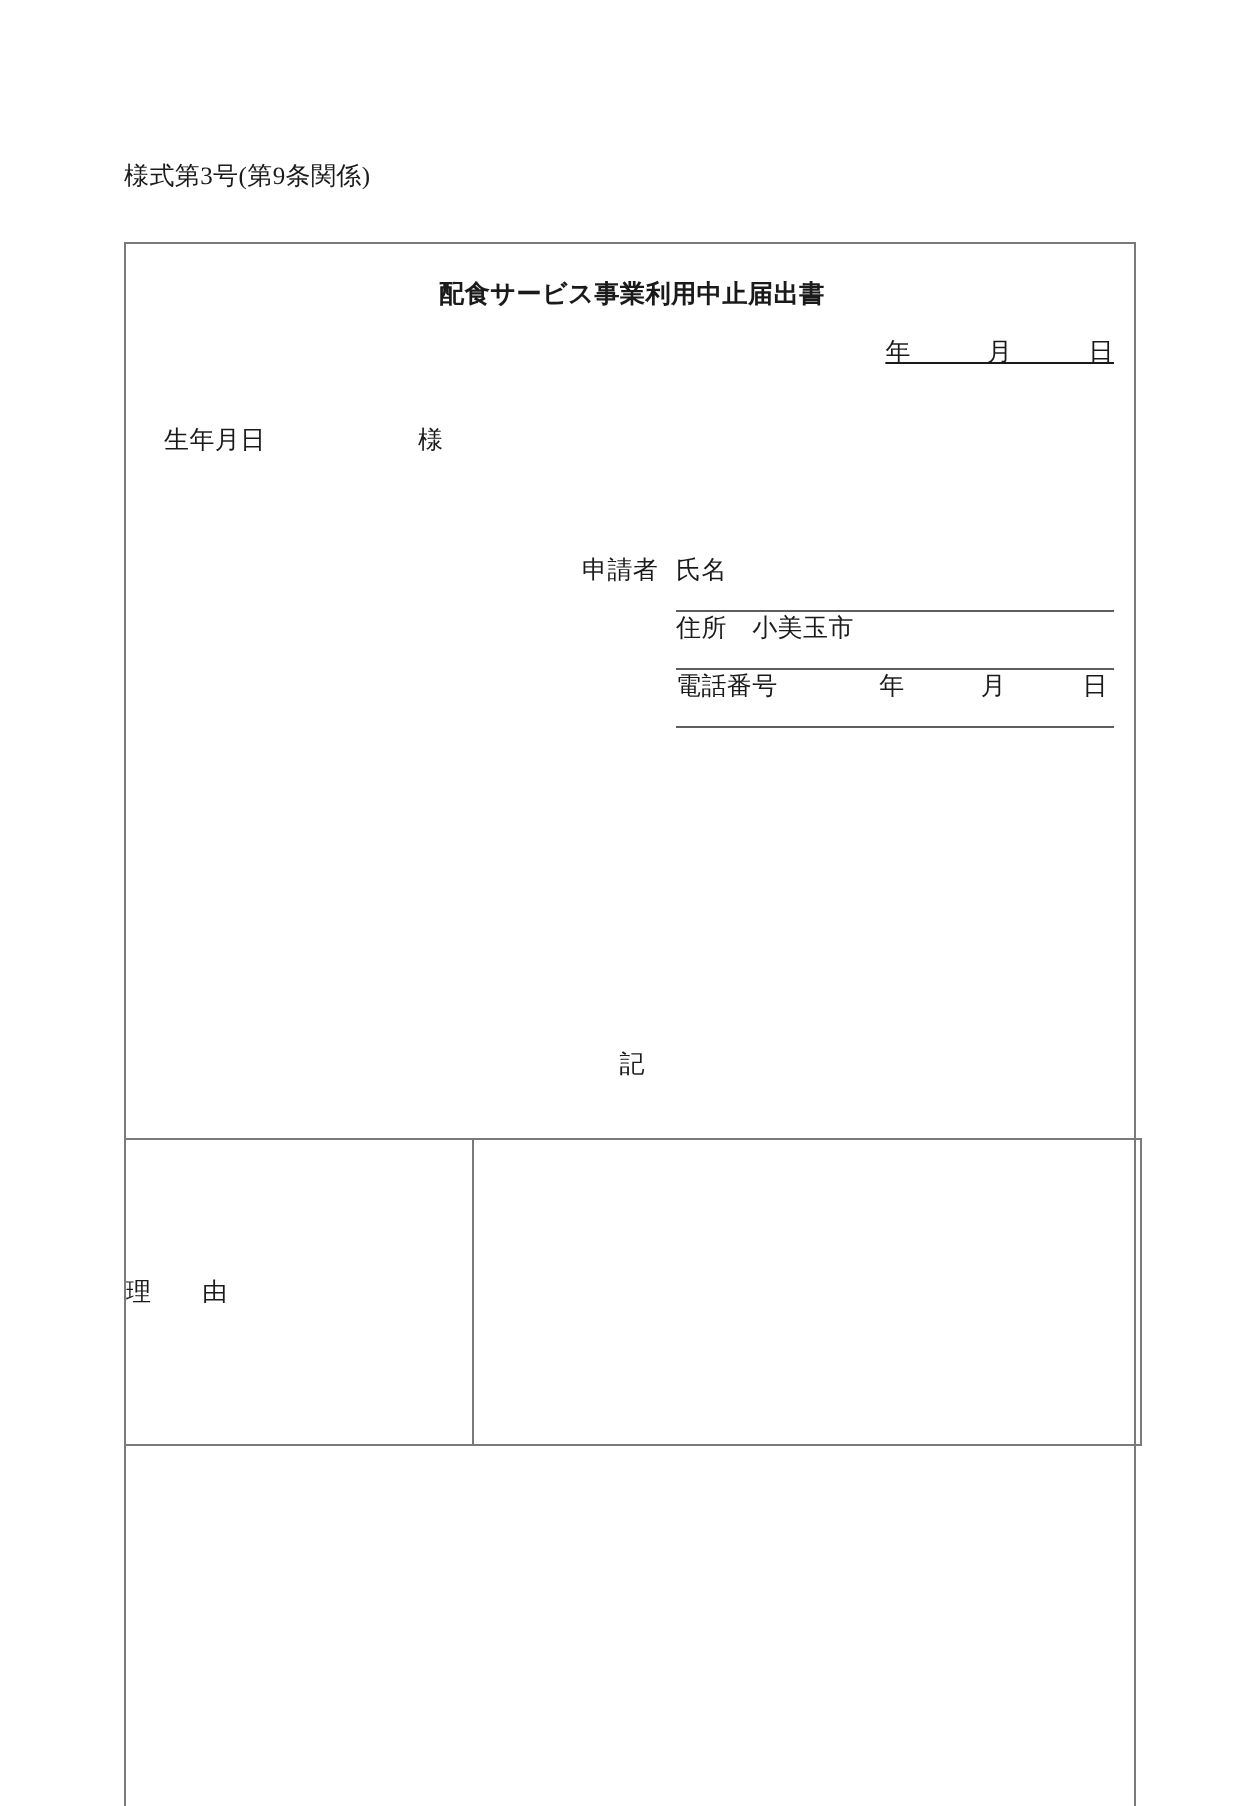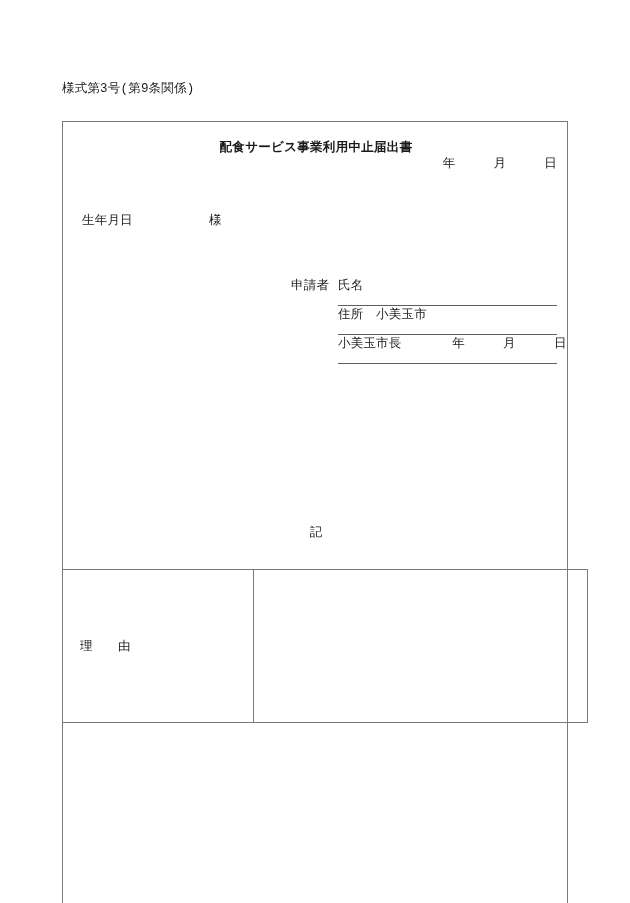--- a/index.html
+++ b/index.html
@@ -23,21 +23,20 @@
   }
 
   
   .form-number {
     position: absolute;
     left: 62px;
     top: 80px;
     font-size: 12.5px;
     letter-spacing: 0.2px;
     white-space: nowrap;
-    font-family: Liberation Mono, monospace;
   }
 
   
   .form-box {
     position: absolute;
     left: 62px;
     top: 121px;
     width: 506px;
     height: 792px;
     border: 1px solid #7a7a7a;
@@ -59,24 +58,25 @@
     width: 506px;
     text-align: center;
     font-size: 12.5px;
     font-weight: bold;
     letter-spacing: 0.3px;
   }
 
   .date-line {
     position: absolute;
     right: 12px;
-    top: 33px;
-    font-size: 12.5px;
-    white-space: pre;
-    letter-spacing: 0.2px;
+    top: 46px;
+    font-size: 12.5px;
+    white-space: pre;
+    letter-spacing: 0.2px;
+    text-decoration: underline;
   }
 
   .addressee {
     position: absolute;
     left: 19px;
     top: 90px;
     font-size: 12.5px;
     white-space: pre;
     letter-spacing: 0.2px;
   }
@@ -149,21 +149,20 @@
     table-layout: fixed;
   }
   .table td {
     border: 1px solid #7a7a7a;
     padding: 0;
     vertical-align: middle;
     font-size: 12.5px;
   }
   .table td.label-cell {
     width: 173px;
-    padding-left: 17px;
     white-space: pre;
     letter-spacing: 0.2px;
   }
   .table td.value-cell {
     width: 333px;
   }
   .row-reason td { height: 152px; }
   .row-remarks td { height: 70px; }
 </style>
 </head>
@@ -187,21 +186,21 @@
         <div class="applicant-label">申請者</div>
 
         <div class="field-rows">
           <div class="field-row">
             <span class="field-text">氏名</span>
           </div>
           <div class="field-row">
             <span class="field-text">住所　小美玉市</span>
           </div>
           <div class="field-row">
-            <span class="field-text">小美玉市長　　　　年　　　月　　　日</span>
+            <span class="field-text">電話番号　　　　年　　　月　　　日</span>
           </div>
         </div>
       </div>
 
 
       <div class="ki-mark">記</div>
     </div>
 
     <table class="table">
       <tbody>

